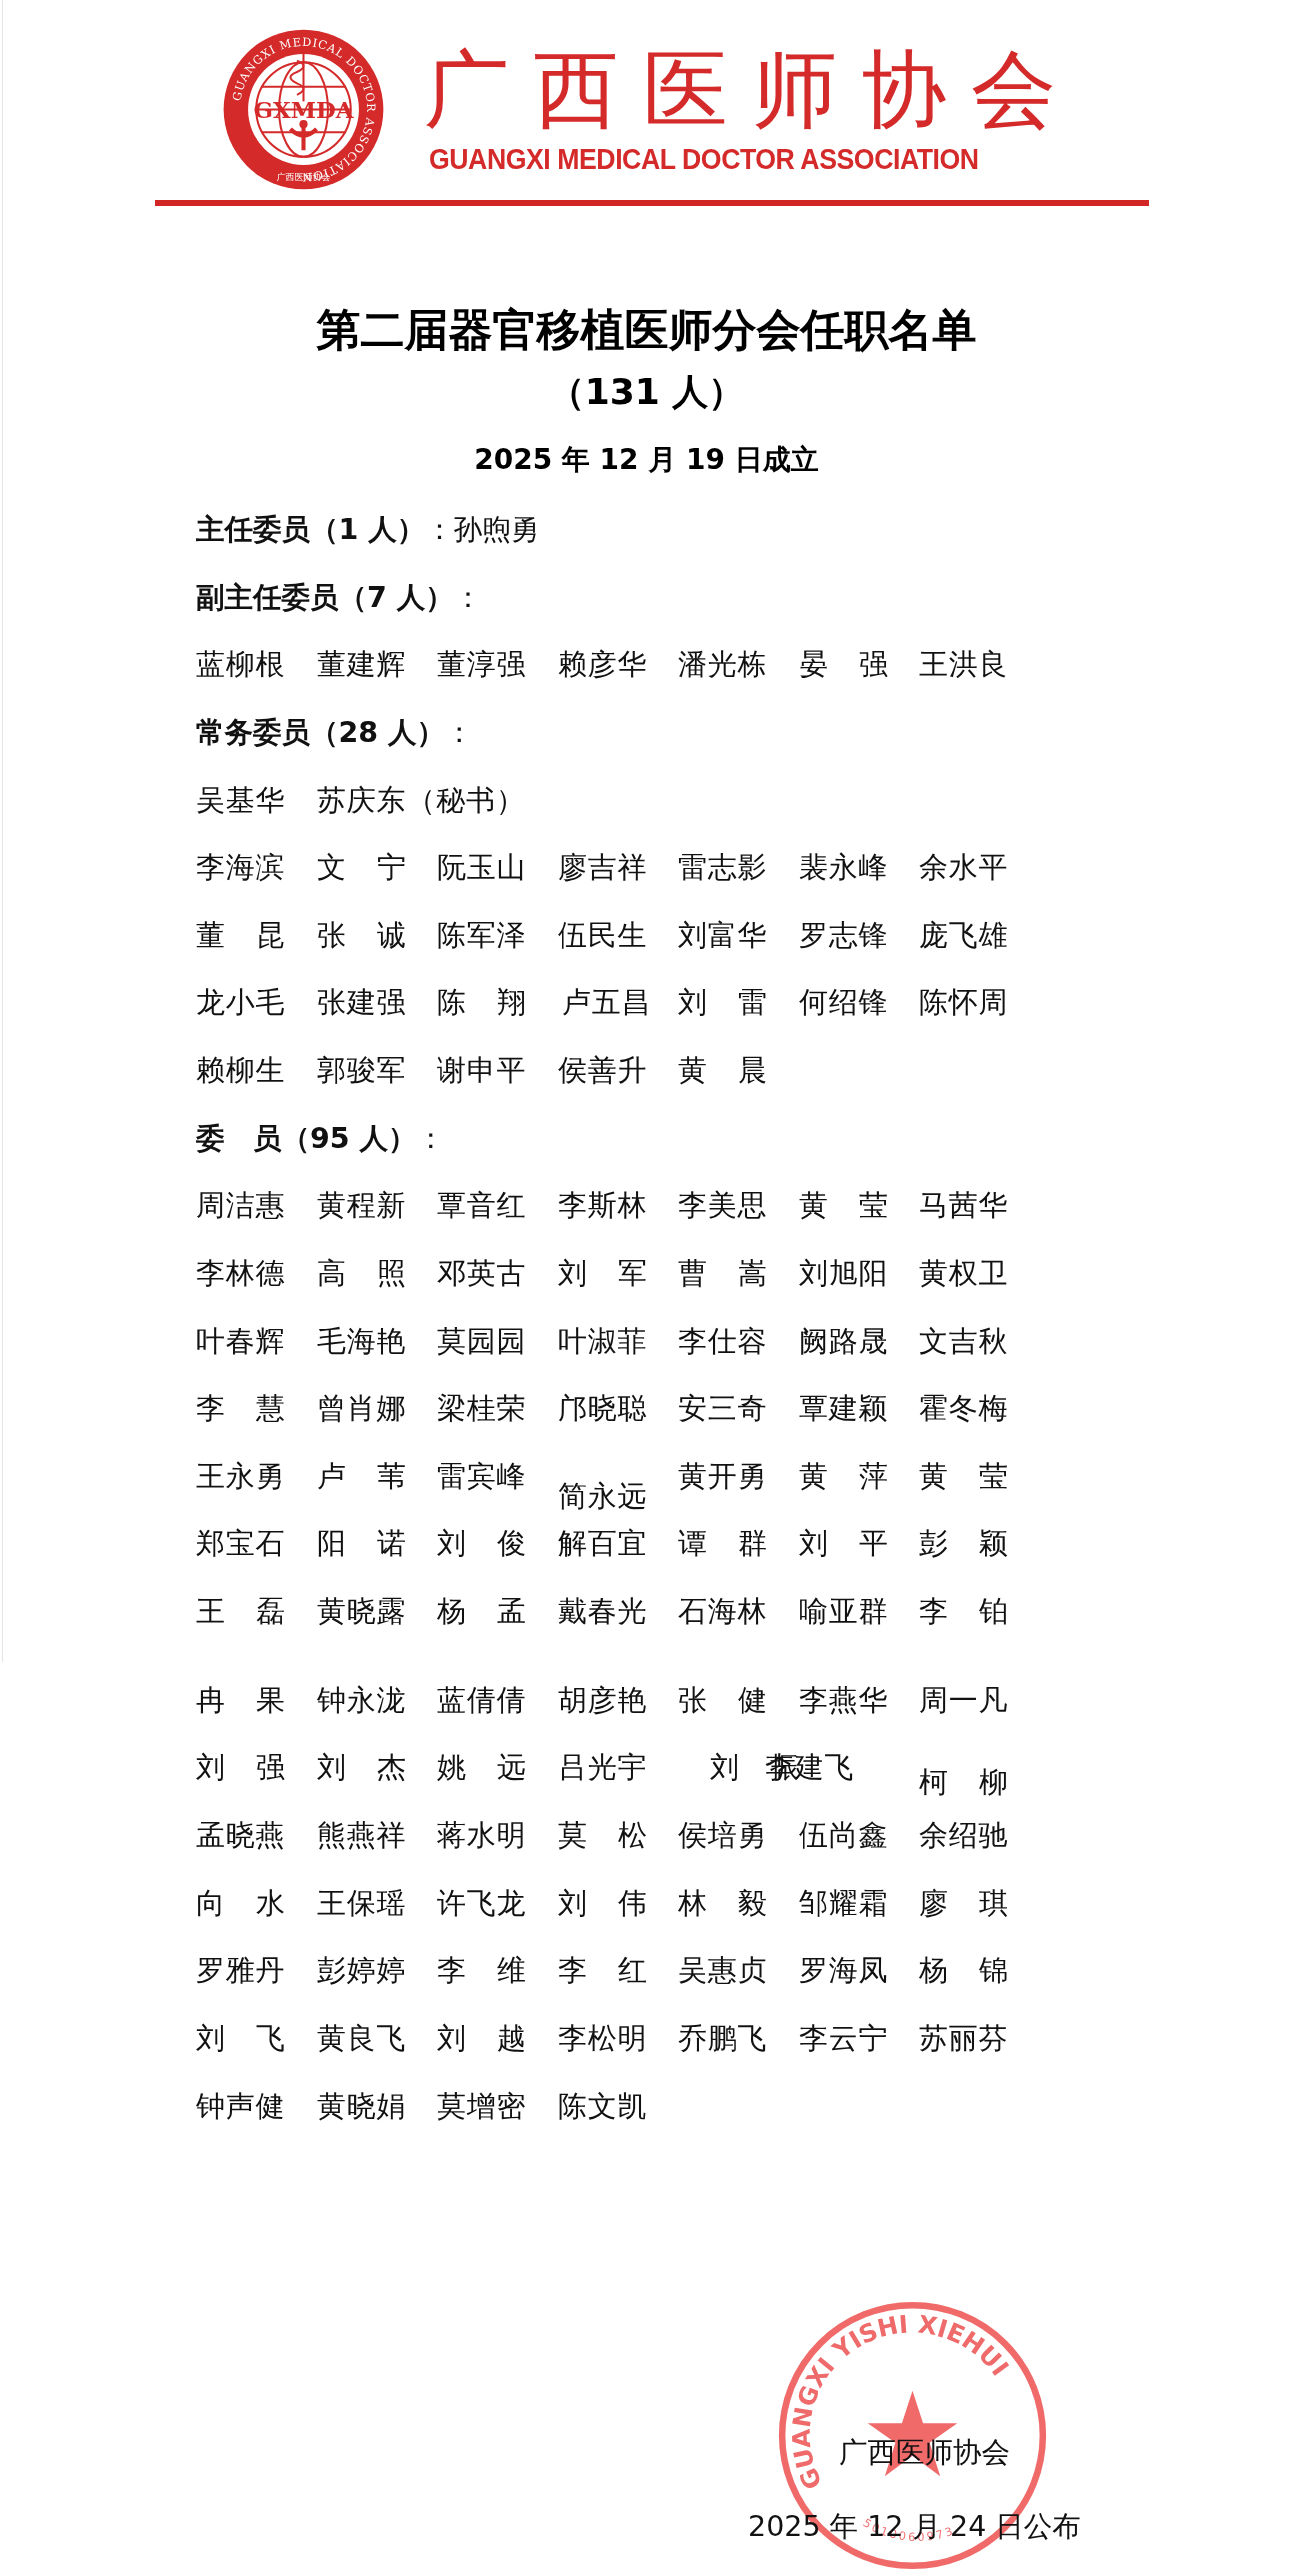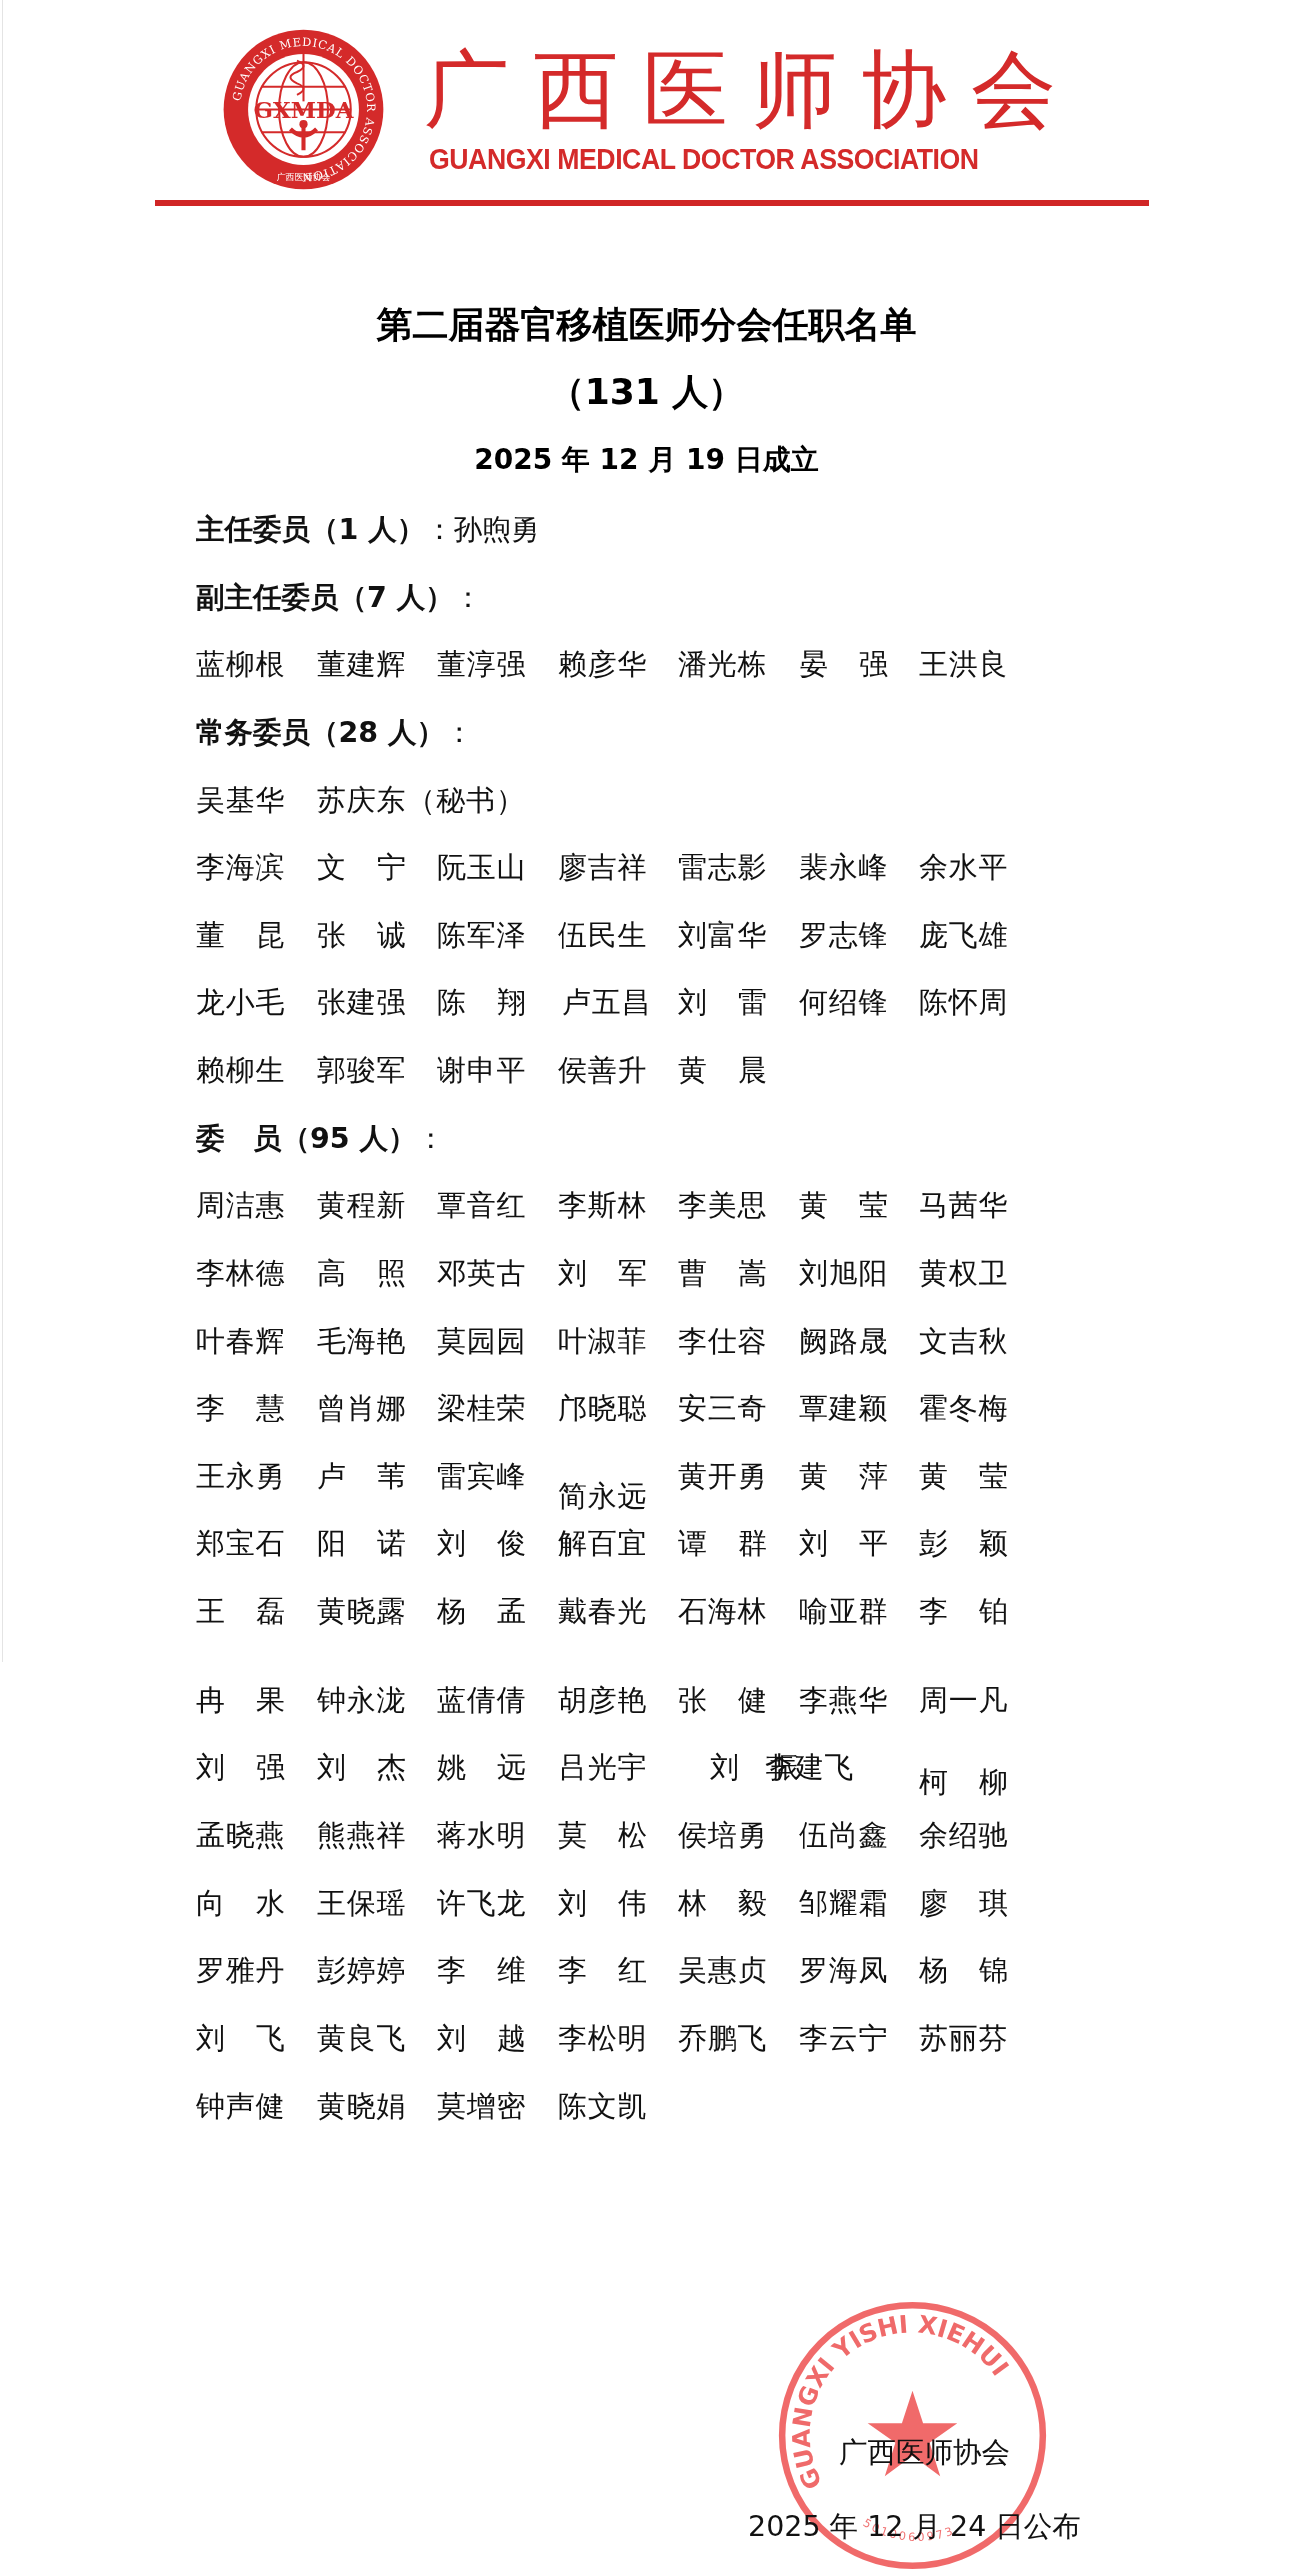--- a/index.html
+++ b/index.html
@@ -12,21 +12,21 @@
     .logo { position: absolute; left: 67px; top: 3.3px; width: 163px; height: 163px; }
     .org-cn { position: absolute; left: 269px; top: 23px; font-family: "DejaVu Serif", "Liberation Serif", serif;
               font-size: 85px; color: #d42a2a; letter-spacing: 24.4px; line-height: 1; }
     .org-en { position: absolute; left: 274px; top: 119px; font-family: "Liberation Sans", sans-serif;
               font-weight: bold; font-size: 29px; color: #d42a2a; letter-spacing: -0.5px; transform: scaleX(0.92);
               transform-origin: left center; white-space: nowrap; }
     .head-rule { position: absolute; left: 0; top: 176px; width: 994px; height: 5.7px; background: #d02626; }
 
     
     .title { position: absolute; left: 0; width: 1293px; text-align: center; font-weight: bold; color: #000; }
-    .title-main { top: 301px; font-size: 36px; }
+    .title-main { top: 301px; font-size: 44px; }
     .title-count { top: 368px; font-size: 36px; }
     .title-date { top: 441px; font-size: 28px; }
 
     
     .line { position: absolute; left: 196px; height: 41px; font-size: 28.5px; line-height: 41px; white-space: nowrap; }
     .heading { font-weight: bold; }
     .heading .plain { font-weight: normal; }
     .grid-row { position: absolute; left: 196px; height: 41px; }
     .name { position: absolute; top: 0; font-size: 29px; line-height: 41px; white-space: nowrap; letter-spacing: 0.8px; }
     .name.two { letter-spacing: 31px; }

